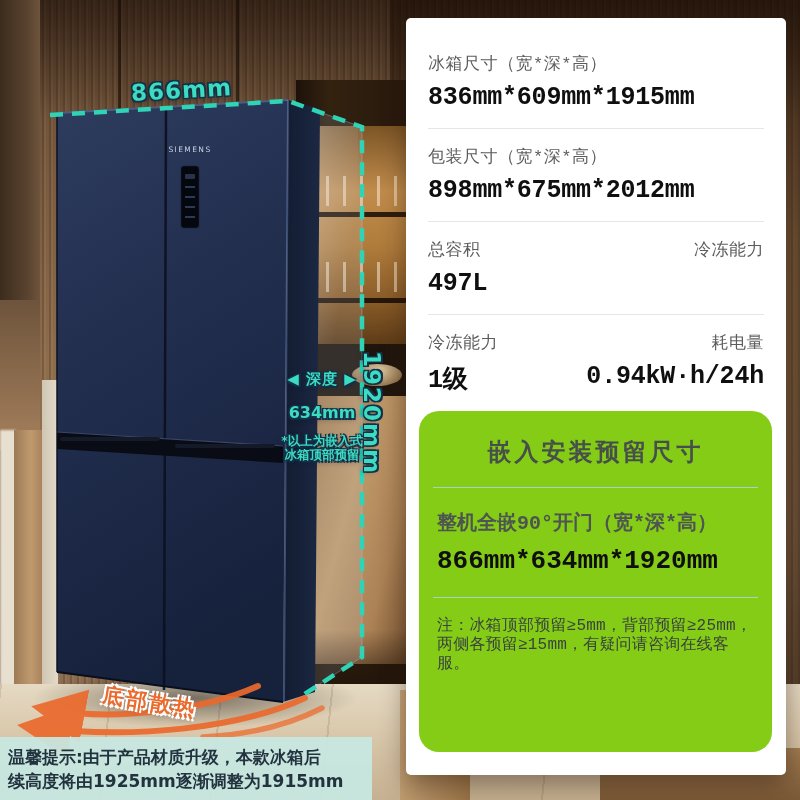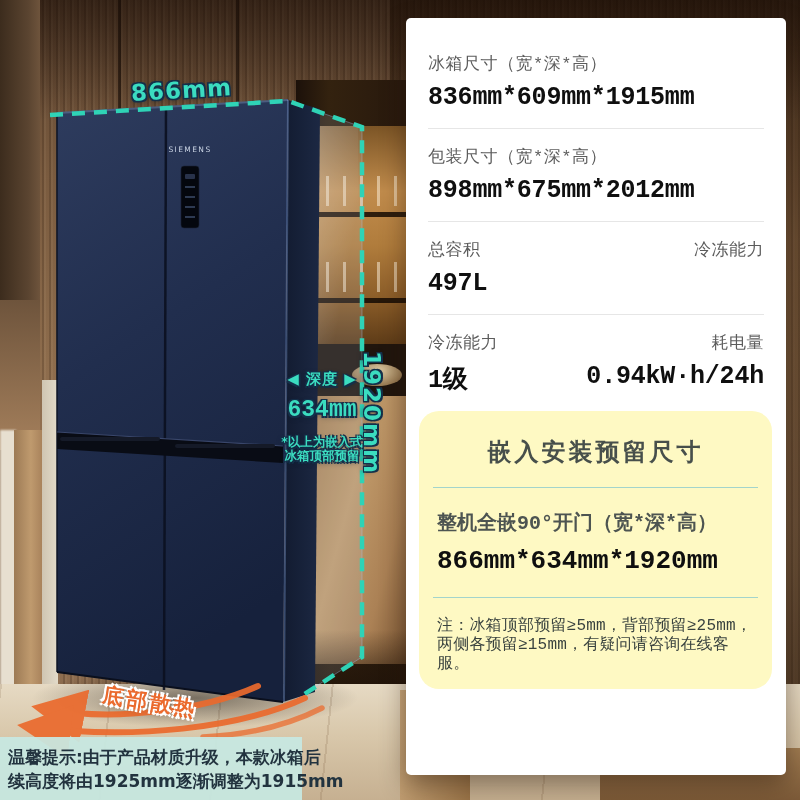--- a/index.html
+++ b/index.html
@@ -67,32 +67,32 @@
   
   .teal-note{
     color:#3BDCC0;font-weight:800;line-height:1.15;
     text-shadow:-1.5px -1.5px 0 #14304a,1.5px -1.5px 0 #14304a,-1.5px 1.5px 0 #14304a,1.5px 1.5px 0 #14304a,0 2px 5px rgba(8,30,48,.55);
     white-space:nowrap;
   }
   .width-label{left:131px;top:77px;font-size:23px;letter-spacing:1px;transform:rotate(-3.5deg);}
   .height-label{left:359px;top:351px;font-size:23px;letter-spacing:2px;writing-mode:vertical-rl;}
   .depth-group{left:279px;top:371px;width:86px;text-align:center;}
   .depth-dir{font-size:15px;letter-spacing:1px;}
-  .depth-val{font-size:23px;margin-top:9px;font-family:Liberation Mono, monospace;}
+  .depth-val{font-size:16px;margin-top:16px;}
   .depth-note{font-size:12.5px;line-height:15px;margin-top:11px;}
 
   .vent-label{
     left:102px;top:688px;font-size:21px;font-weight:800;letter-spacing:3px;
     color:#eb6a2d;transform:rotate(9deg);white-space:nowrap;
     text-shadow:-2px -2px 0 #fff,2px -2px 0 #fff,-2px 2px 0 #fff,2px 2px 0 #fff,0 3px 5px rgba(120,60,20,.3);
   }
 
   
   .tip-band{
-    left:0;top:737px;width:302px;height:63px;
+    left:0;top:737px;width:372px;height:63px;
     background:rgba(199,232,226,.93);
     padding:8px 8px 0 8px;
   }
   .tip-line{font-size:17px;font-weight:700;color:#22333f;line-height:24px;white-space:nowrap;}
 
   
   .spec-card{
     left:406px;top:18px;width:380px;height:757px;
     background:#ffffff;border-radius:5px;
     box-shadow:0 10px 26px rgba(40,22,8,.45);
@@ -101,22 +101,22 @@
   }
   .spec-label{font-size:17px;color:#5c5c5c;letter-spacing:.5px;margin-bottom:8px;}
   .spec-value{font-size:25px;font-weight:800;color:#0f0f0f;letter-spacing:-.2px;}
   .spec-row{margin-bottom:16px;}
   .divider{height:1px;background:#e6e6e6;margin-bottom:16px;}
   .two-col{display:flex;}
   .two-col .col1{width:142px;}
   .two-col .col2{flex:1;text-align:right;}
 
   .embed-card{
-    margin:14px -8px 0 -9px;height:278px;border-radius:20px;
-    background:#fef9c3;padding:0 18px;
+    margin:14px -8px 0 -9px;height:341px;border-radius:20px;
+    background:#84cc16;padding:0 18px;
   }
   .embed-title{font-size:24px;font-weight:800;color:#474f4b;text-align:center;
     letter-spacing:3px;padding:25px 0 19px;}
   .divider-teal{height:1px;background:#a3d4cb;margin:0 -4px;}
   .embed-label{font-size:20px;color:#4d5451;font-weight:600;margin:21px 0 10px;}
   .embed-value{font-size:26px;font-weight:800;color:#0f0f0f;margin-bottom:21px;}
   .embed-note{font-size:16px;color:#39423f;line-height:19px;margin-top:19px;letter-spacing:.2px;}
 </style>
 </head>
 <body>

